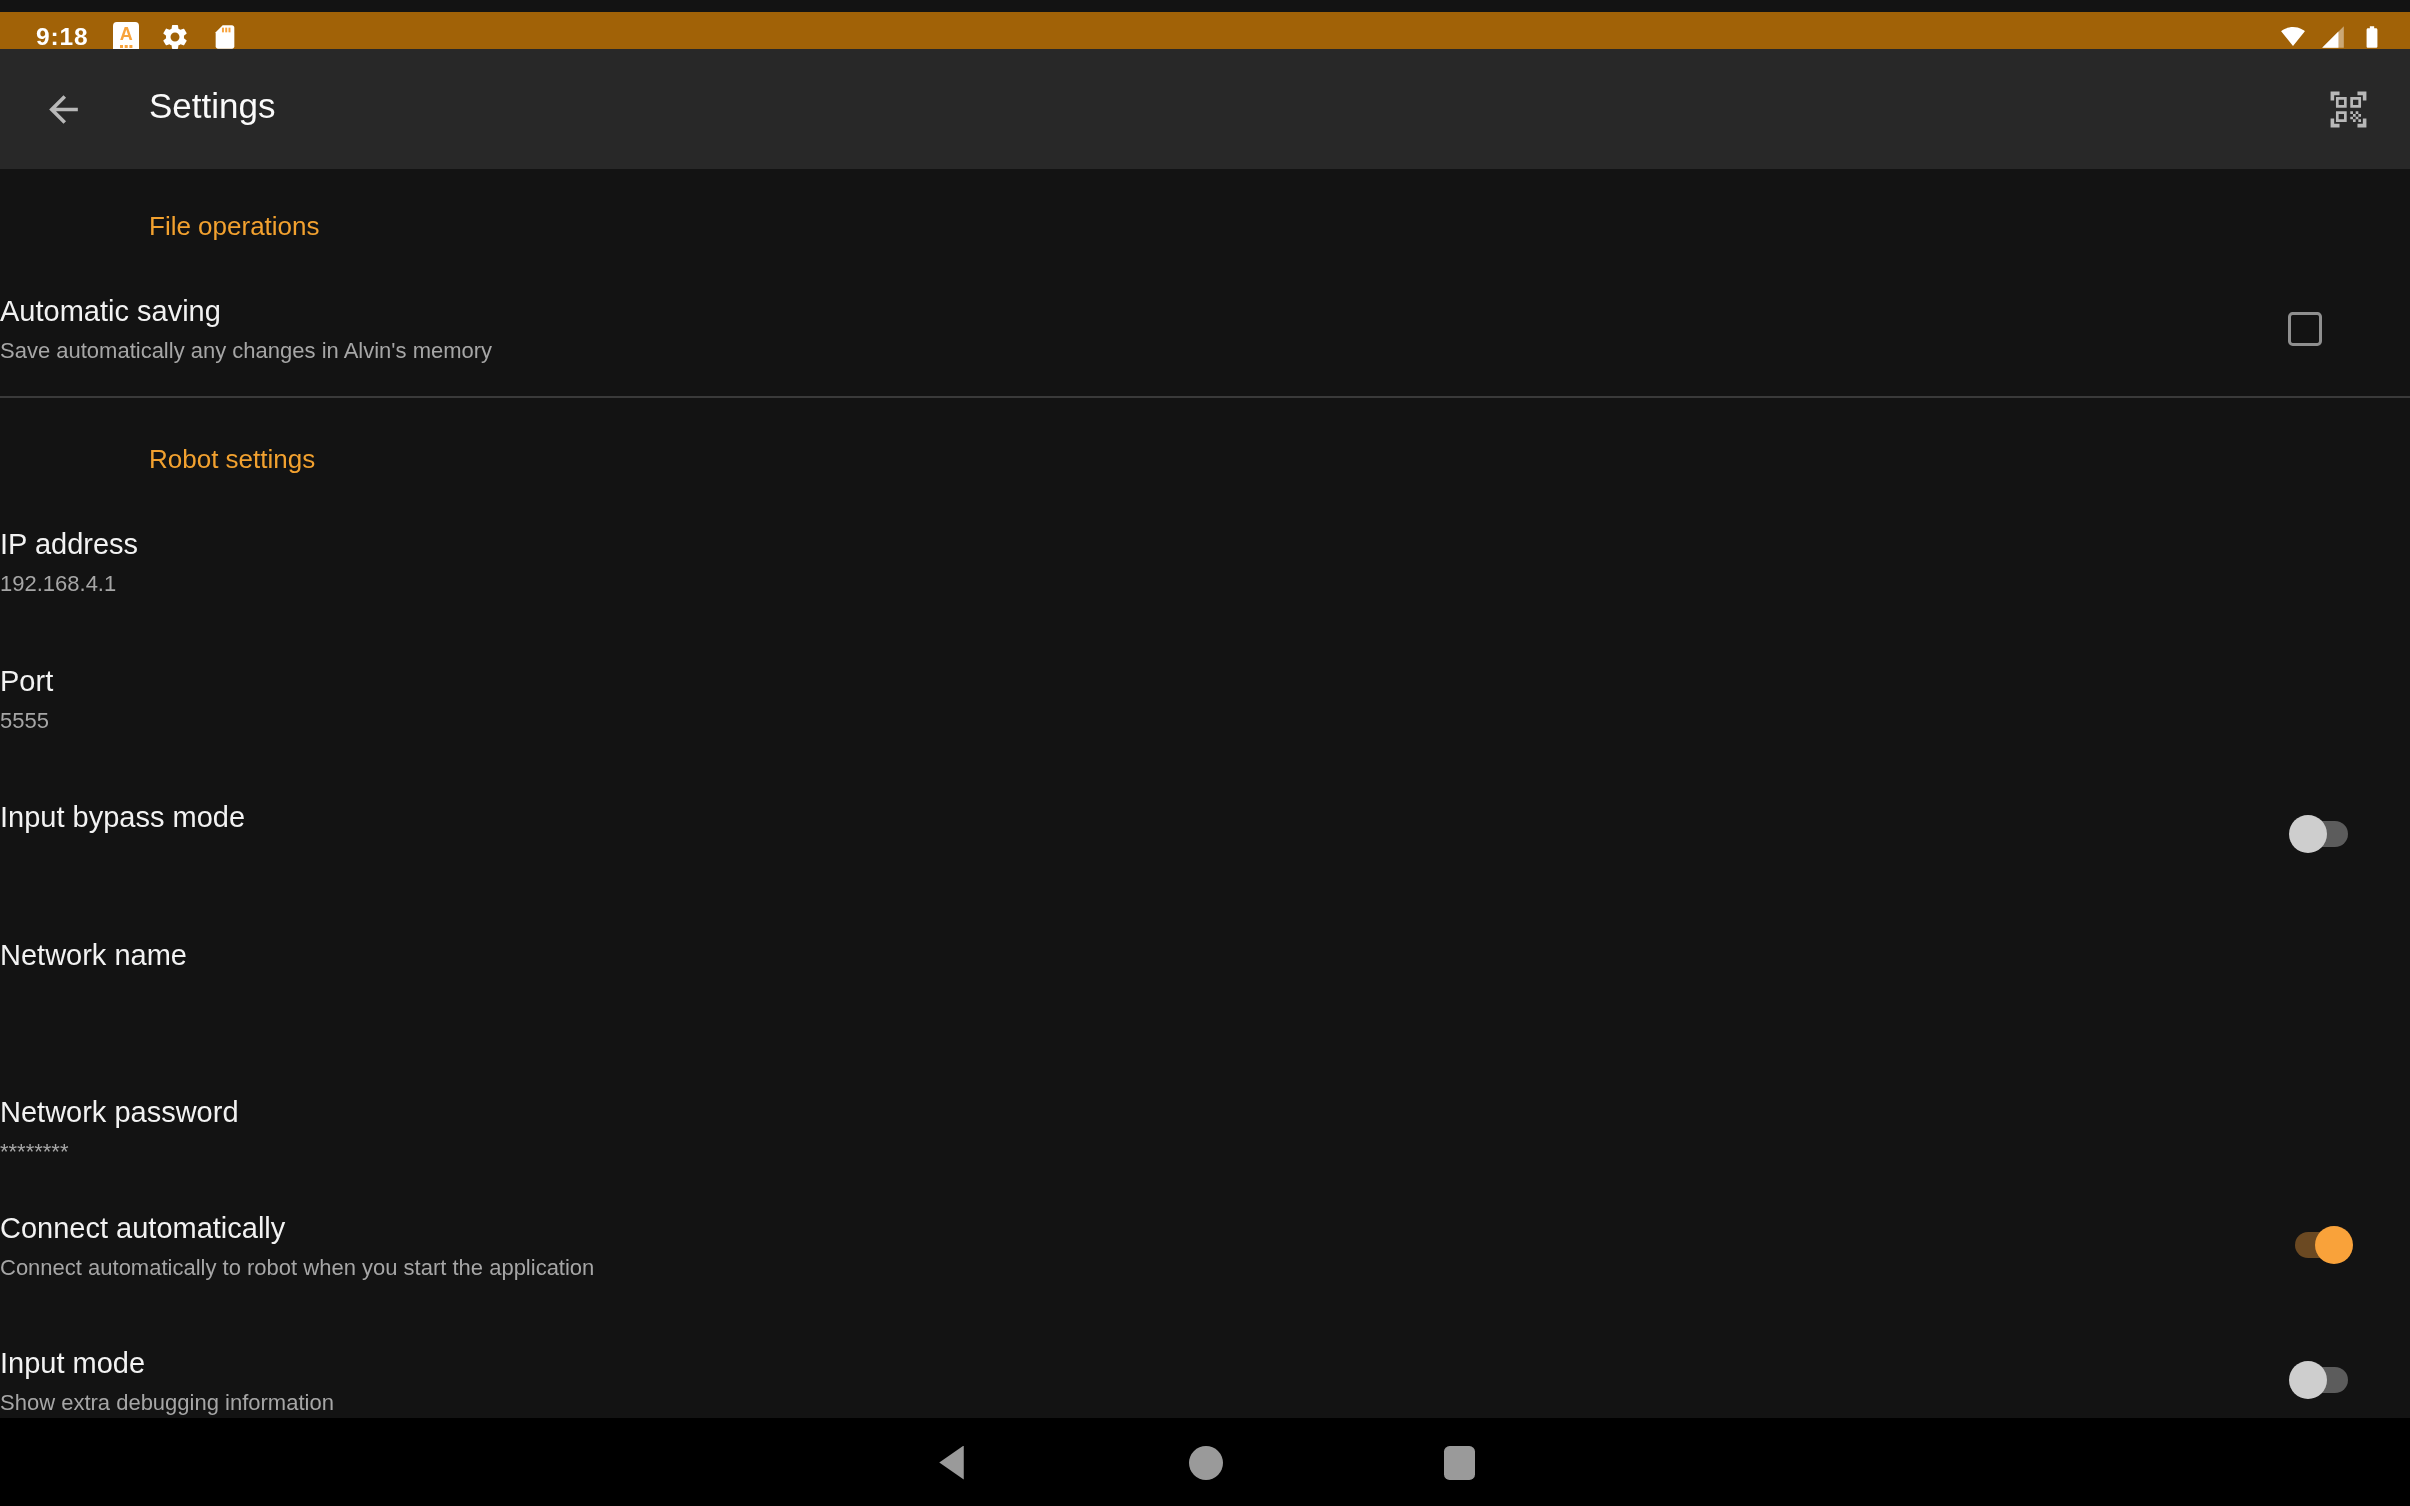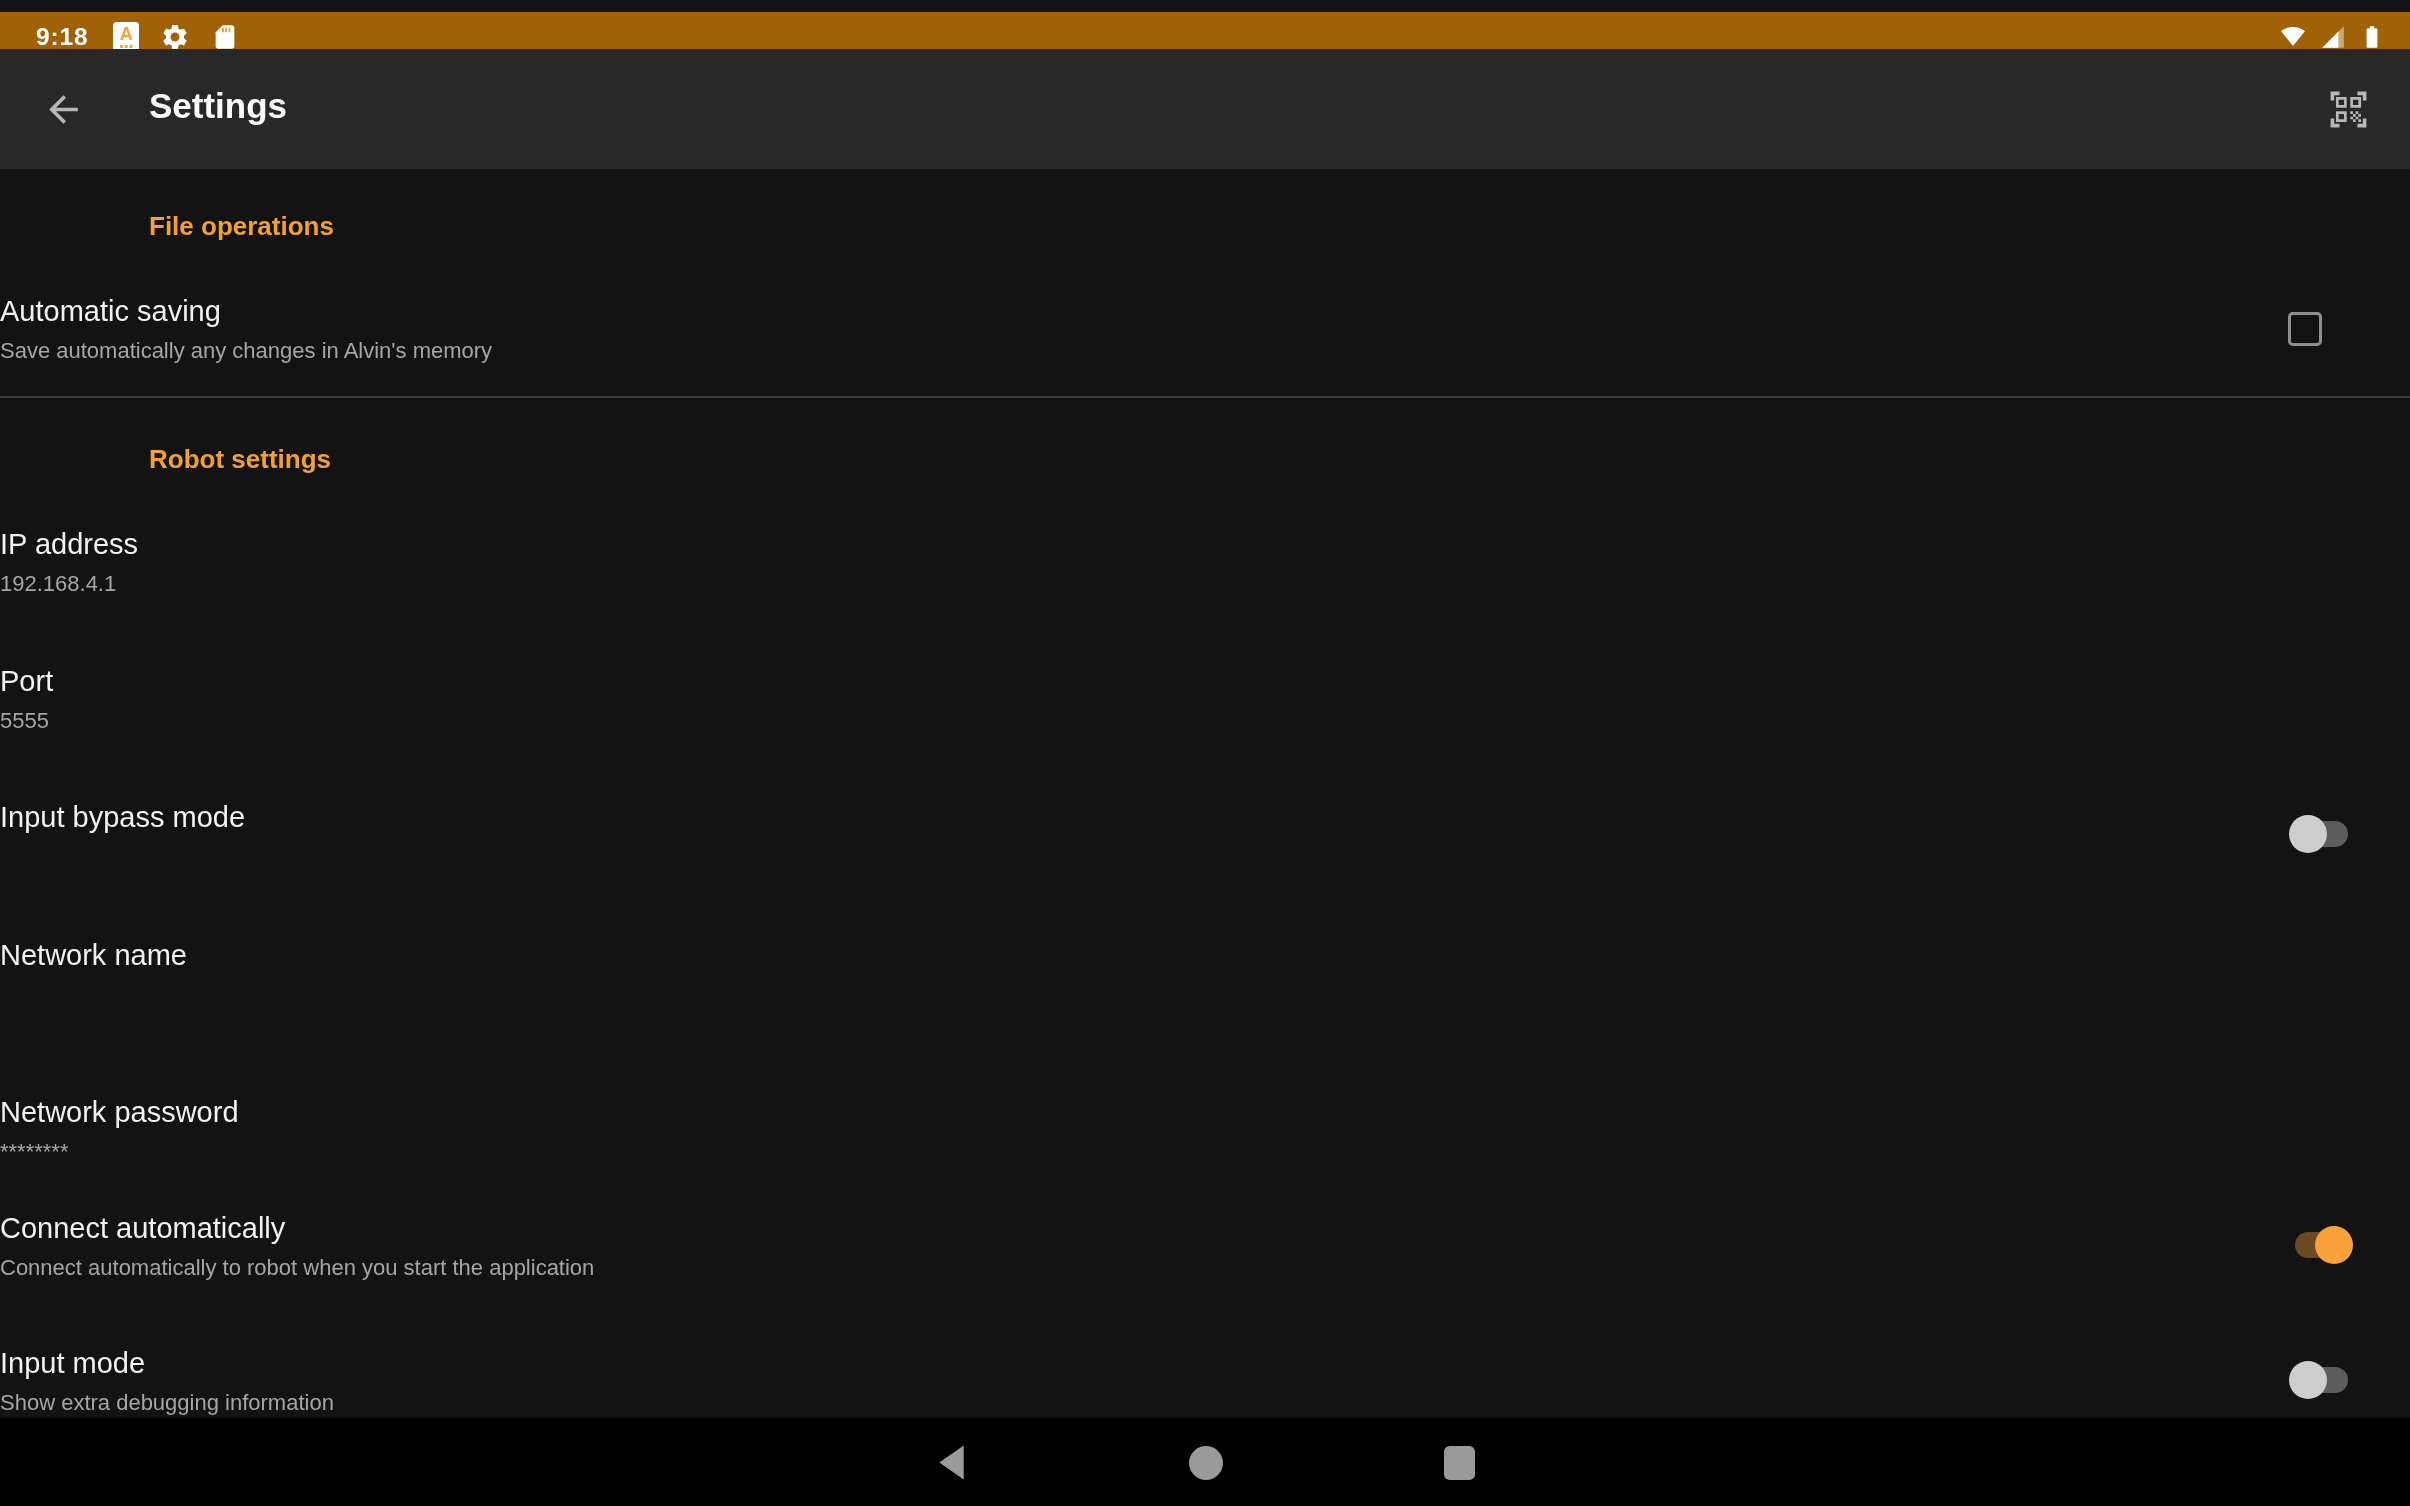--- a/index.html
+++ b/index.html
@@ -17,27 +17,27 @@
     display:flex; flex-direction:column; align-items:center; justify-content:center; }
   .a-file .a { color:#F8A33C; font-weight:700; font-size:18px; line-height:18px; }
   .a-file .dots { margin-top:1.9px; width:2.8px; height:2.8px; background:#F8A33C;
     box-shadow:4.7px 0 0 #F8A33C, 9.4px 0 0 #F8A33C; margin-right:9.4px; }
 
   
   .app-bar { position:absolute; top:49px; left:0; width:100%; height:121px; background:#282828;
     display:flex; align-items:center; }
   .back-btn { position:absolute; left:41px; top:38px; width:45px; height:45px;
     display:flex; align-items:center; justify-content:center; }
-  .app-title { position:absolute; left:149px; top:37px; color:#fafafa; font-size:35px; font-weight:700; }
+  .app-title { position:absolute; left:149px; top:37px; color:#fafafa; font-size:35px; font-weight:400; }
   .qr-btn { position:absolute; right:40px; top:38px; width:45px; height:45px;
     display:flex; align-items:center; justify-content:center; }
 
   
   .content { position:absolute; top:169px; left:0; width:100%; height:1248px; background:#131313; }
-  .sec-header { position:absolute; left:149px; color:#F2A12F; font-size:26px; font-weight:700; line-height:34px; }
+  .sec-header { position:absolute; left:149px; color:#F2A12F; font-size:26px; font-weight:400; line-height:34px; }
   .row { position:absolute; left:0; right:0; }
   .row-title { color:#F2F2F2; font-size:29px; font-weight:400; line-height:41px; }
   .row-sub { color:#A6A6A6; font-size:22px; font-weight:400; line-height:38px; }
   .divider { position:absolute; left:0; right:0; height:1.9px; background:#3A3A3A; }
 
   
   .checkbox { position:absolute; width:34px; height:34px; border:3.8px solid #8F8F8F; border-radius:4.7px; background:transparent; }
 
   
   .switch { position:absolute; width:64px; height:38px; }

